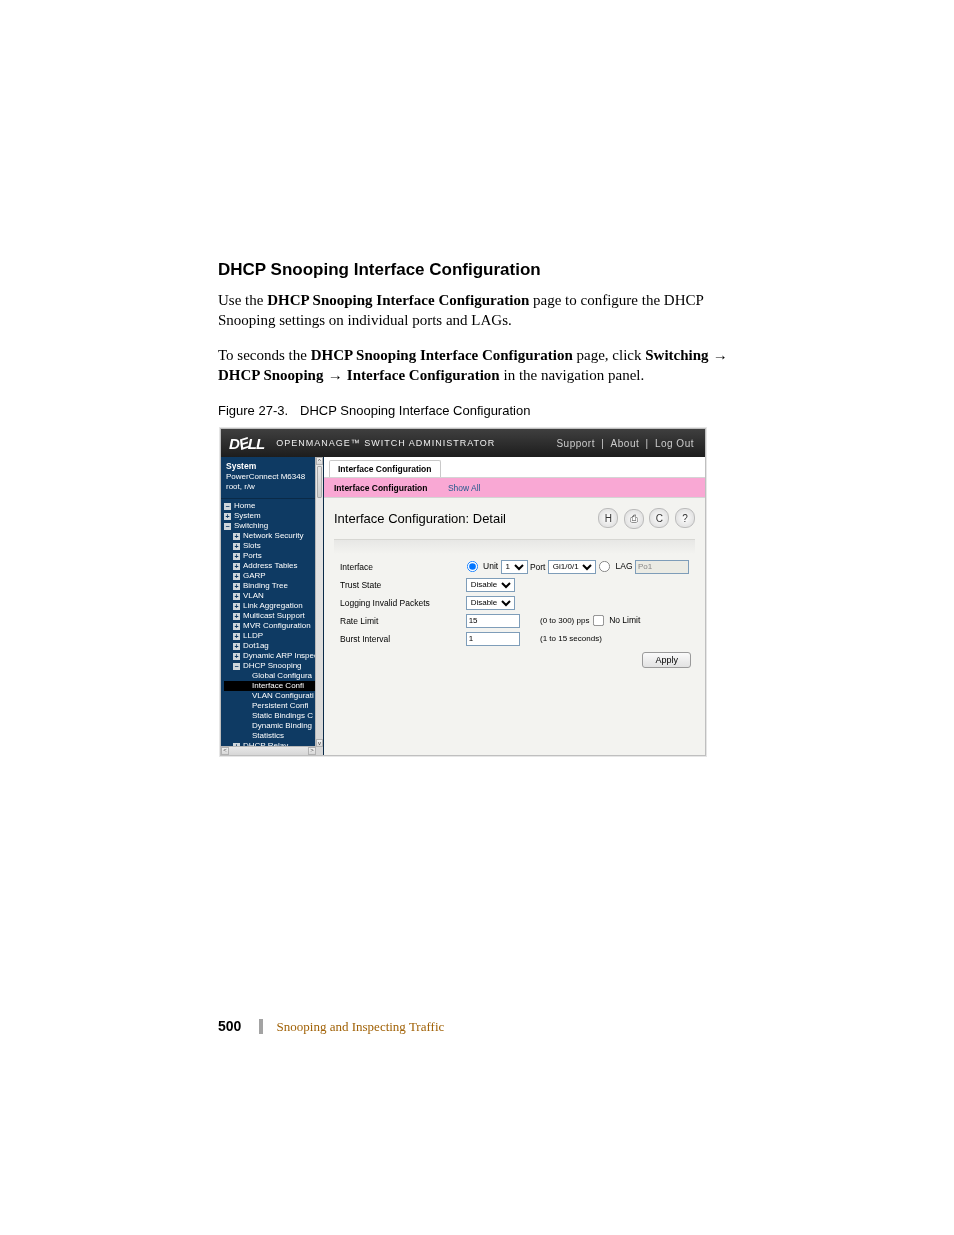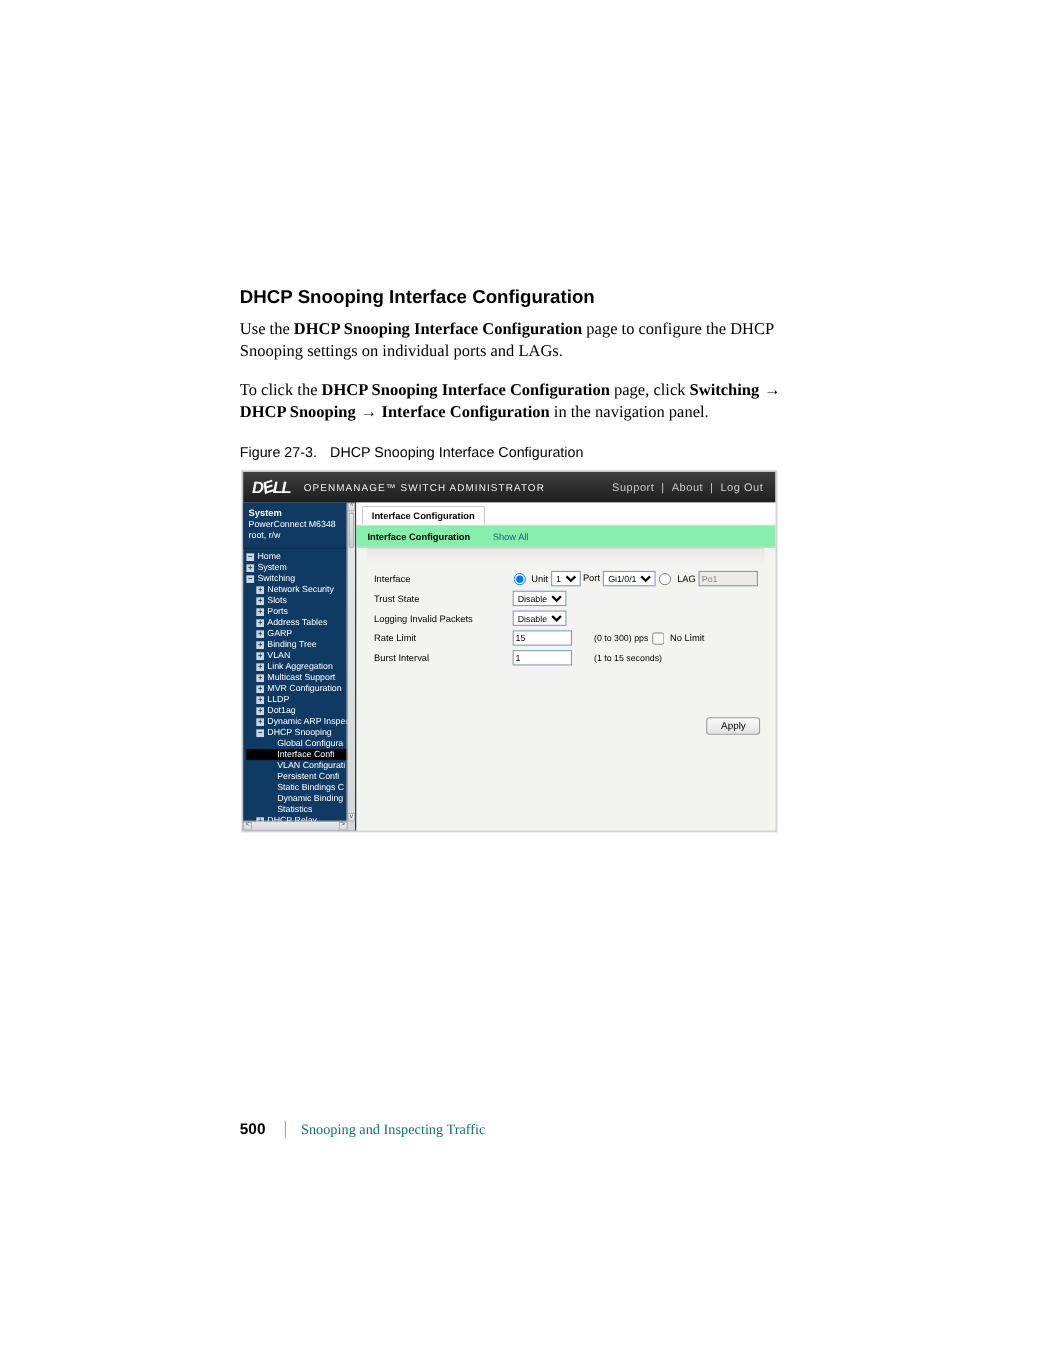--- a/index.html
+++ b/index.html
@@ -141,21 +141,21 @@
     position: relative;
     font-size: 9px;
     color: #000;
   }
   .crumb-outer { background:#fff; border-bottom:1px solid #d4d4d4; padding: 3px 5px 0 5px;}
   .crumb-tab {
     display:inline-block; background:#fff; border:1px solid #c9c9c9; border-bottom:none;
     font-size:8.5px; padding:3px 8px; font-weight:bold; border-radius:2px 2px 0 0;
   }
   .crumb-row2 {
-    background:#86efac; padding: 5px 8px 4px 10px; font-size:8.5px; border-bottom:1px solid #d4d4d4;
+    background:#f9a8d4; padding: 5px 8px 4px 10px; font-size:8.5px; border-bottom:1px solid #d4d4d4;
   }
   .crumb-row2 .bc { font-weight: bold; margin-right: 18px; }
   .crumb-row2 .sa { color:#245a8d; }
 
   .detail-hdr {
     display:flex; align-items:center; justify-content:space-between;
     padding: 10px 10px 10px 10px;
   }
   .detail-hdr .ttl { font-size: 13px; color:#000; }
   .tbtn {
@@ -187,34 +187,34 @@
     background:linear-gradient(#fafafa,#e2e2e2); border-radius:3px;
   }
 
   
   .footer {
     position: absolute; left: 218px; bottom: 200px;
     font-size: 13px;
     font-family: Georgia, serif;
   }
   .footer .pn { font-weight: bold; font-family: Arial, sans-serif; font-size:14px;}
-  .footer .div { margin: 0 14px; color:#0f766e; border-left:1px solid #a3a3a3; padding-left:14px;}
+  .footer .div { margin: 0 14px; color:#a16207; border-left:4px solid #a3a3a3; padding-left:14px;}
 </style>
 </head>
 <body>
 
 <div class="page">
   <h2 class="section-title">DHCP Snooping Interface Configuration</h2>
 
   <p class="body">
     <span>Use the </span><span class="bold">DHCP Snooping Interface Configuration</span><span> page to configure the DHCP Snooping settings on individual ports and LAGs.</span>
   </p>
 
   <p class="body">
-    <span>To click the </span><span class="bold">DHCP Snooping Interface Configuration</span><span> page, click </span><span class="bold">Switching</span><span class="arrow"> → </span><span class="bold">DHCP Snooping</span><span class="arrow"> → </span><span class="bold">Interface Configuration</span><span> in the navigation panel.</span>
+    <span>To seconds the </span><span class="bold">DHCP Snooping Interface Configuration</span><span> page, click </span><span class="bold">Switching</span><span class="arrow"> → </span><span class="bold">DHCP Snooping</span><span class="arrow"> → </span><span class="bold">Interface Configuration</span><span> in the navigation panel.</span>
   </p>
 
   <div class="fig-caption">
     <span class="fignum">Figure 27-3.</span><span>DHCP Snooping Interface Configuration</span>
   </div>
 
   <div class="shot">
     <div class="topbar">
       <span class="dell">D<span class="o">E</span>LL</span>
       <span class="brand">OPENMANAGE™  SWITCH  ADMINISTRATOR</span>
@@ -272,20 +272,29 @@
 
       <div class="content">
         <div class="crumb-outer">
           <span class="crumb-tab">Interface Configuration</span>
         </div>
         <div class="crumb-row2">
           <span class="bc">Interface Configuration</span>
           <span class="sa">Show All</span>
         </div>
 
+        <div class="detail-hdr">
+          <span class="ttl">Interface Configuration: Detail</span>
+          <span>
+            <span class="tbtn">H</span>
+            <span class="tbtn">⎙</span>
+            <span class="tbtn">C</span>
+            <span class="tbtn">?</span>
+          </span>
+        </div>
 
         <div class="sep"></div>
 
         <table class="form">
           <tbody>
               <tr>
             <td class="lbl">Interface</td>
             <td>
               <label><input type="radio" checked="" style=""> <span>Unit</span></label>
               <select class="tiny"><option>1</option></select>

